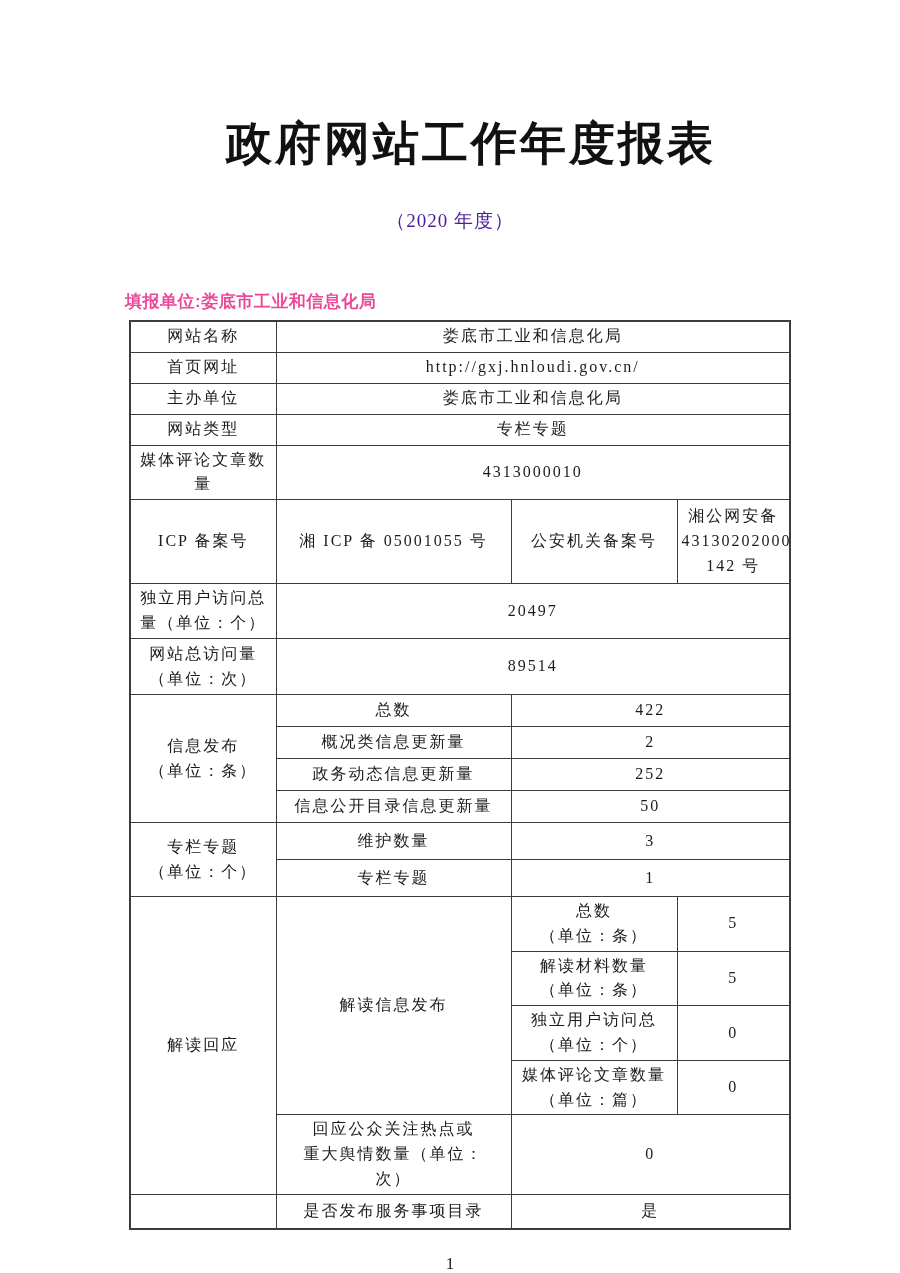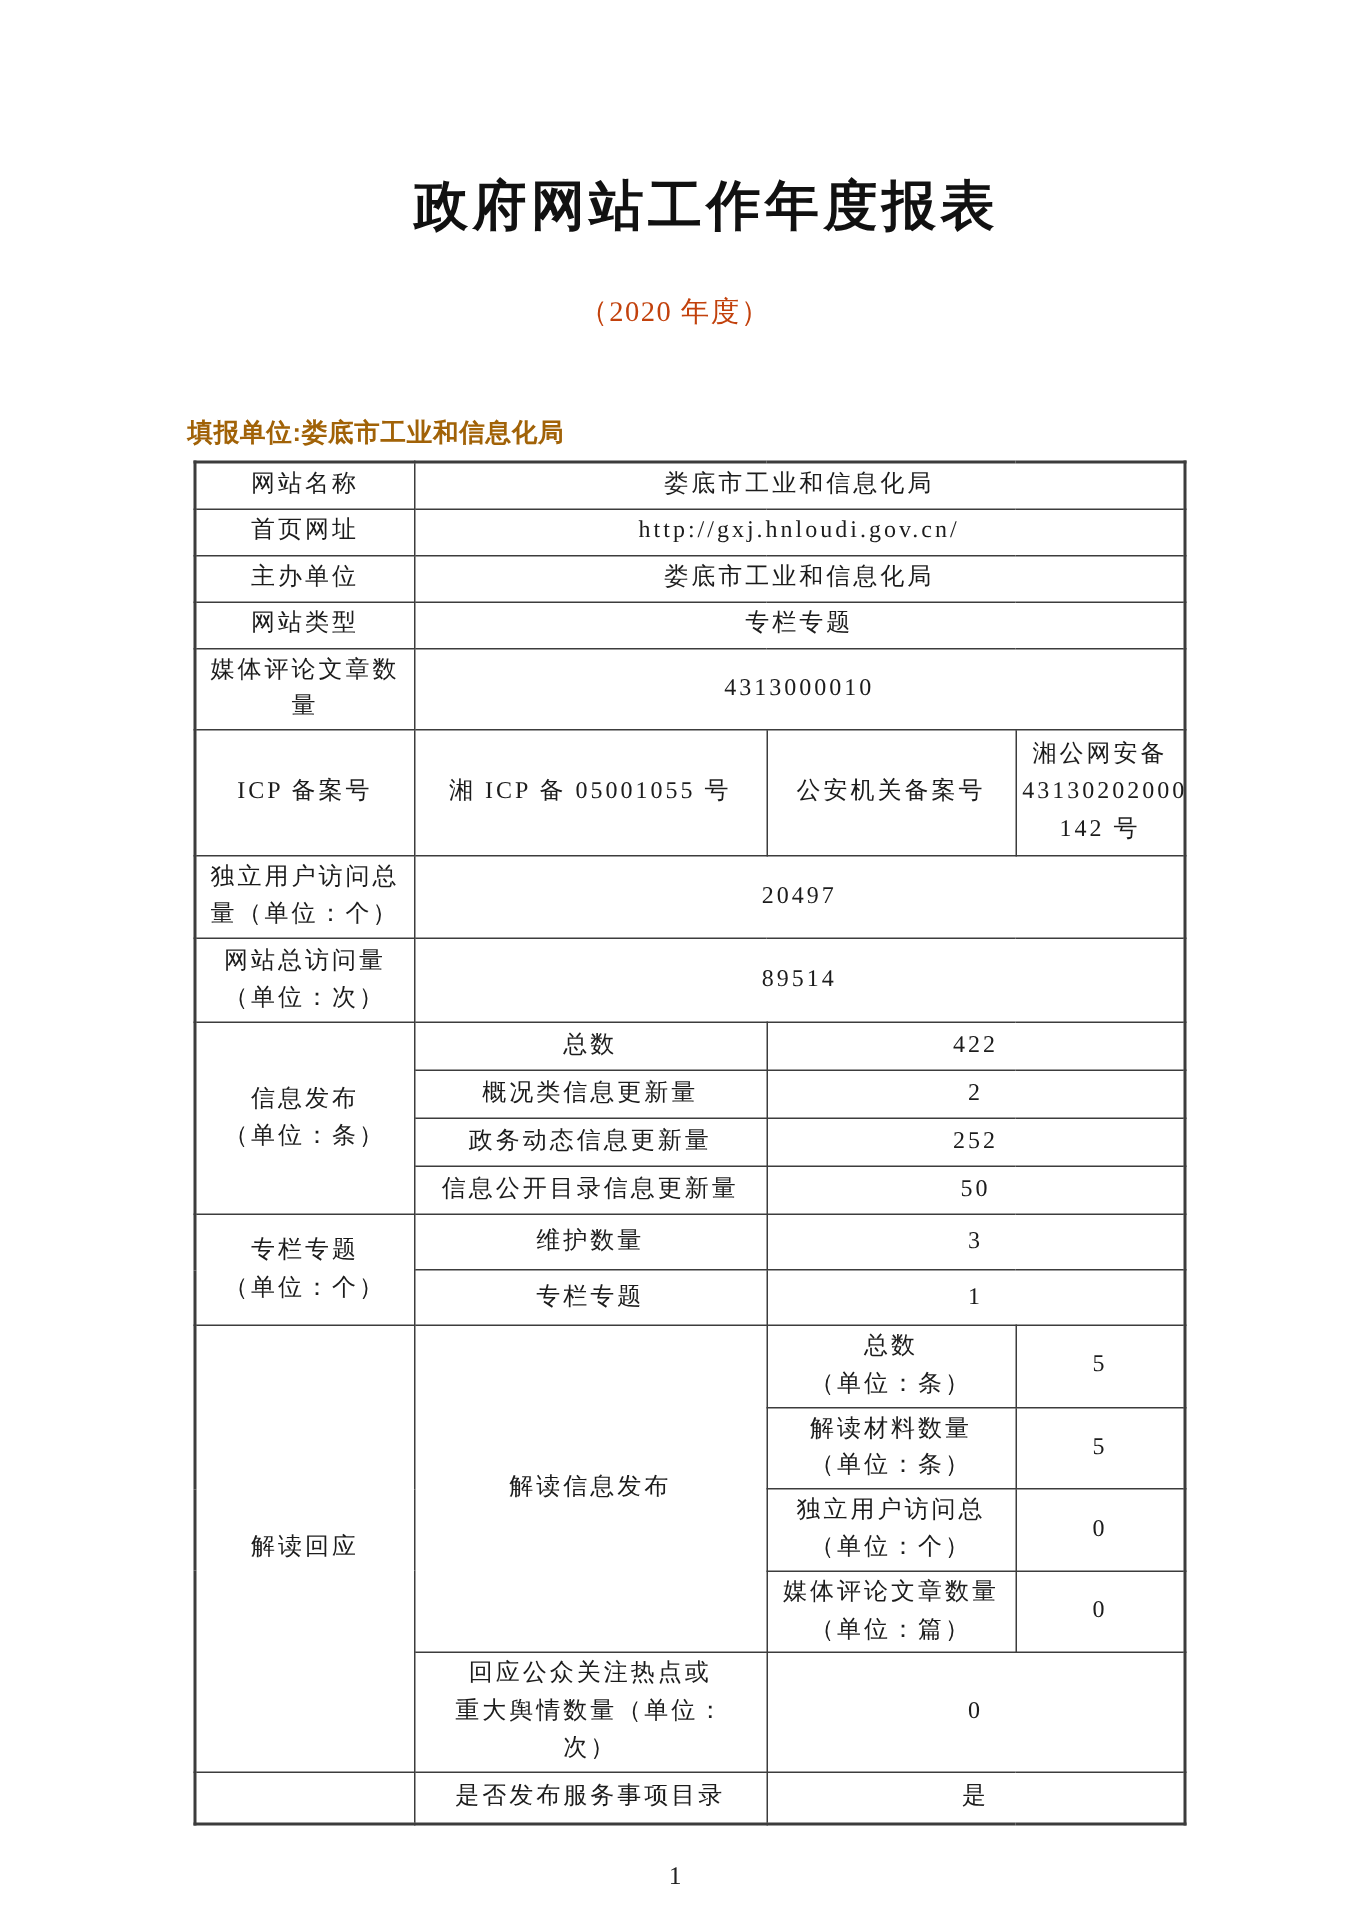--- a/index.html
+++ b/index.html
@@ -10,40 +10,40 @@
     height: 1273px;
     background: #ffffff;
     font-family: "Liberation Serif", "DejaVu Serif", serif;
     color: #1c1c1c;
     overflow: hidden;
   }
   .doc-title {
     margin-top: 113px;
     text-align: center;
     font-family: Liberation Mono, monospace;
-    font-size: 36px;
+    font-size: 46px;
     font-weight: 700;
     letter-spacing: 3px;
     color: #111111;
     margin-left: 42px;
   }
   .doc-subtitle {
     margin-top: 33px;
     text-align: center;
     font-size: 19px;
     letter-spacing: 1px;
-    color: #c2410c;
+    color: #4c1d95;
   }
   .reporting-unit {
     margin: 56px 0 0 125px;
     font-family: "Liberation Sans", "DejaVu Sans", sans-serif;
     font-size: 17px;
     font-weight: 700;
     letter-spacing: 0.5px;
-    color: #a16207;
+    color: #ec4899;
   }
   table.report {
     margin: 7px 0 0 129px;
     width: 660px;
     border-collapse: collapse;
     table-layout: fixed;
     border: 2px solid #3c3c3c;
   }
   table.report td {
     border: 1px solid #3c3c3c;

